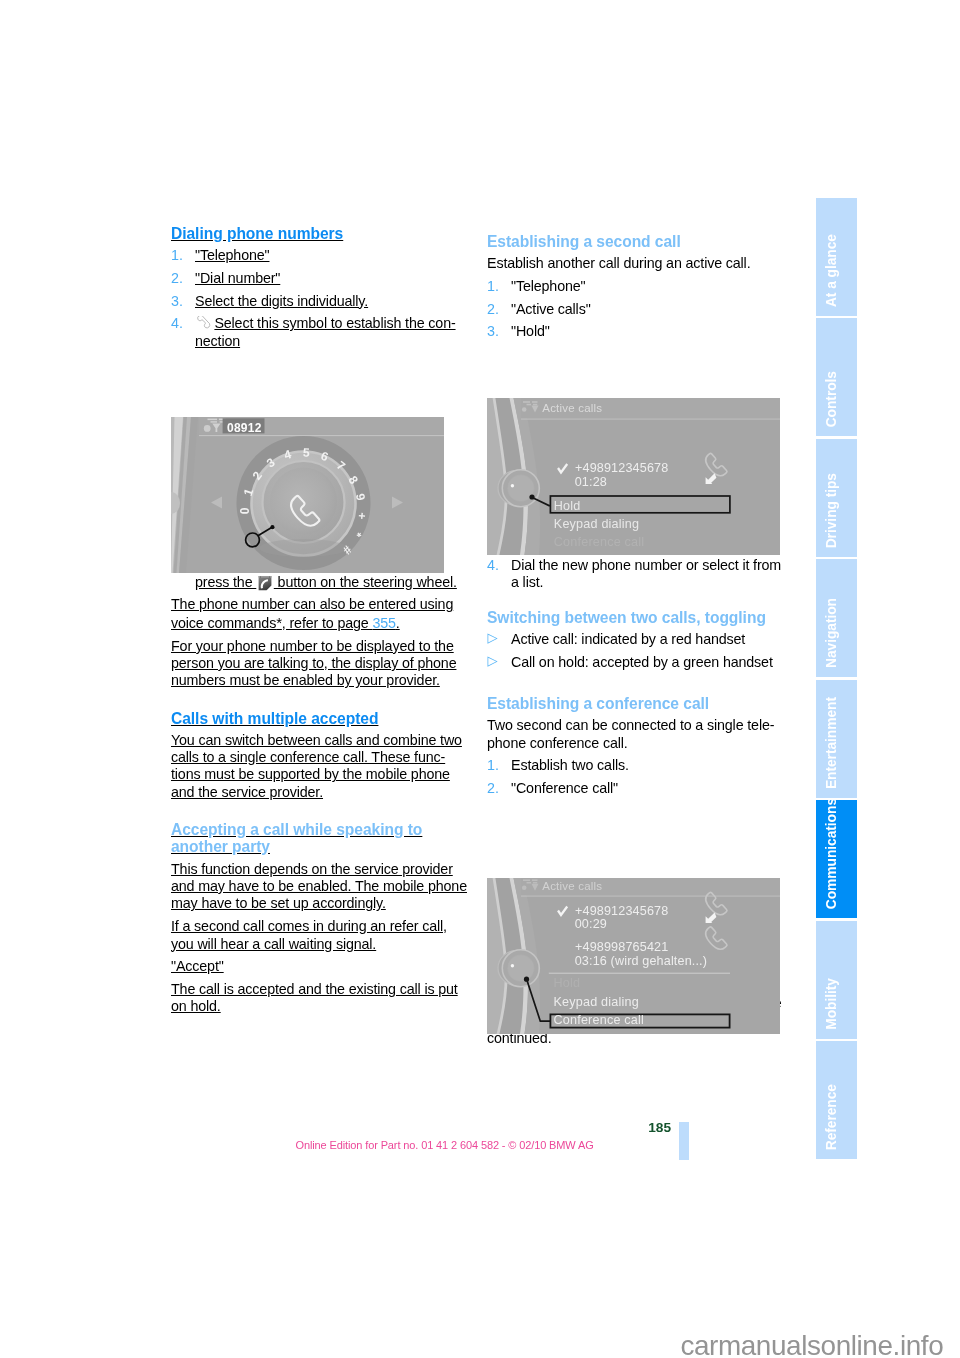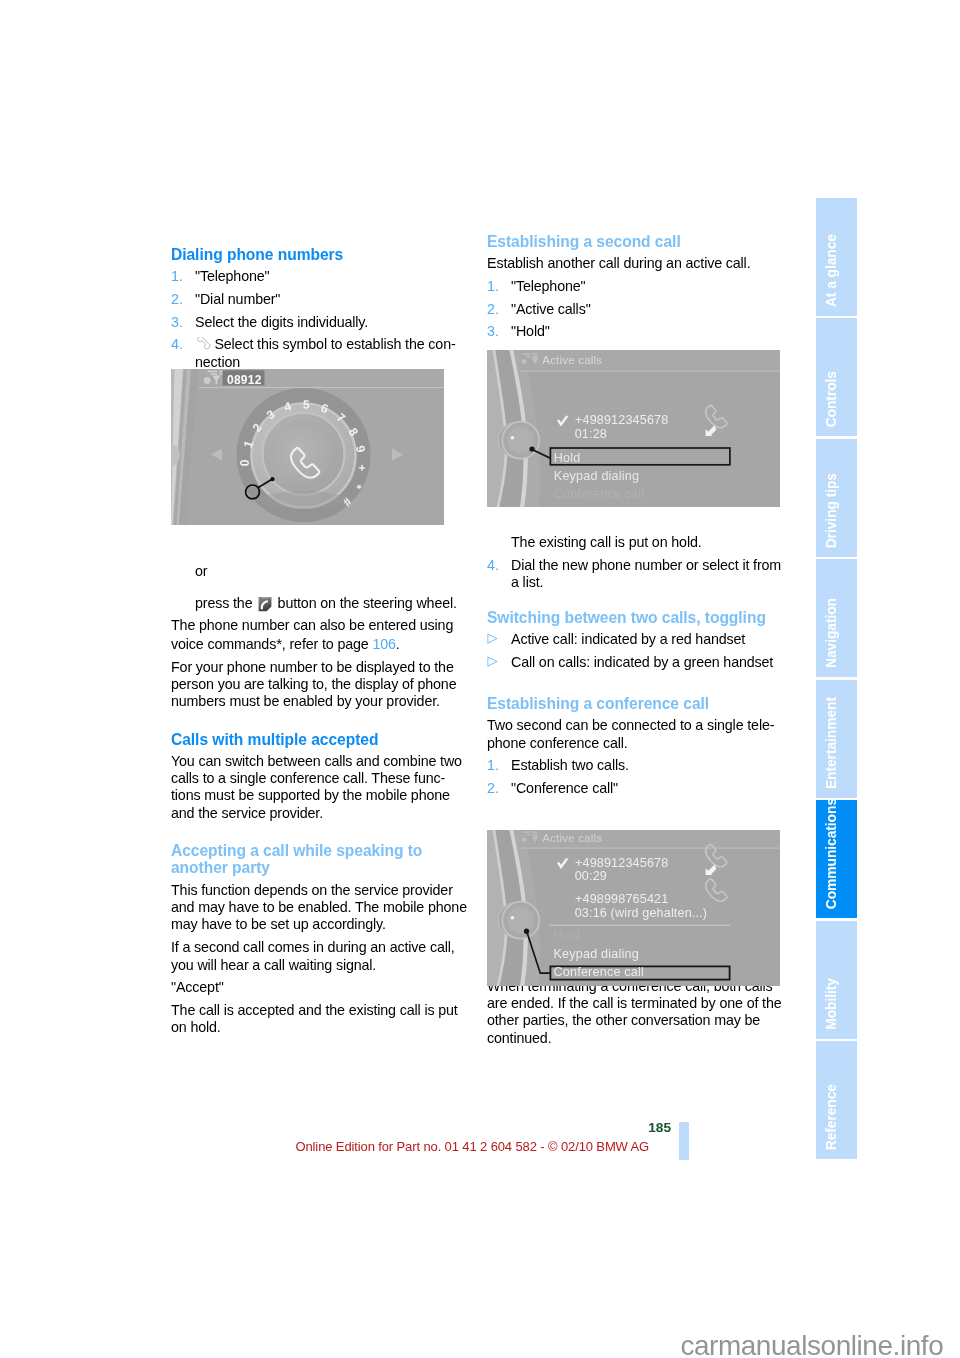--- a/index.html
+++ b/index.html
@@ -2,21 +2,21 @@
 <html><head>
 <meta charset="utf-8">
 <style>
   html,body{margin:0;padding:0;}
   body{width:960px;height:1358px;background:#ffffff;
        font-family:"Liberation Sans",sans-serif;position:relative;overflow:hidden;}
   .page{position:absolute;left:0;top:0;width:960px;height:1358px;}
 
   
   .col{position:absolute;width:300px;}
-  .colL{left:171px;top:246px;}
+  .colL{left:171px;top:225px;text-decoration:underline;}
   .colR{left:487px;top:232.8px;}
 
   h2{margin:0;font-size:15.6px;font-weight:bold;color:#0c8bf2;
      line-height:17.33px;letter-spacing:-0.05px;white-space:pre-line;}
   h2.pale{color:#7cc0f8;}
   p{margin:0;font-size:14.3px;line-height:17.33px;color:#000;
     letter-spacing:-0.15px;white-space:pre-line;}
   .gap{height:5.5px;}
   .gap-s{height:5.0px;}
   .gap-h{height:19.9px;}
@@ -37,40 +37,40 @@
   .pagelink{color:#4aadf5;}
   .ast{font-size:15px;}
 
   
   .ico-handset{display:inline-block;width:17px;height:17px;vertical-align:-5.2px;
                margin-right:3.6px;margin-left:-1.2px;position:relative;}
   .ico-swbtn{display:inline-block;width:14px;height:16px;vertical-align:-4.3px;
              margin:0 2px 0 1.5px;position:relative;}
 
   
-  .shot{position:absolute;overflow:hidden;}
+  .shot{position:absolute;overflow:hidden;margin-top:48px;}
   #shot1{left:171px;top:369px;width:273px;height:156px;}
   #shot2{left:487px;top:350px;width:293px;height:157px;}
   #shot3{left:487px;top:830px;width:293px;height:156px;}
 
   
   .tabs{position:absolute;left:816px;top:198px;width:41px;height:961px;}
   .tab{position:absolute;left:0;width:41px;background:#bddcfc;}
   .tab.active{background:#008ef6;}
   .tab span{position:absolute;left:0;bottom:8.8px;width:41px;
             writing-mode:vertical-rl;transform:rotate(180deg);
             white-space:nowrap;color:#ffffff;font-size:13.8px;font-weight:bold;
             letter-spacing:-0.05px;text-align:left;padding-right:7.5px;
             box-sizing:border-box;}
 
   
   .pgnum{position:absolute;left:571px;top:1120.3px;width:100px;text-align:right;
          font-size:13.7px;font-weight:bold;color:#14532d;letter-spacing:0;}
   .footertxt{position:absolute;left:295.5px;top:1138.8px;
-             font-size:13px;color:#b91c1c;letter-spacing:-0.12px;white-space:nowrap;}
+             font-size:11px;color:#ec4899;letter-spacing:-0.12px;white-space:nowrap;}
   .footbar{position:absolute;left:679px;top:1122px;width:10px;height:37.5px;background:#bddcfc;}
   .watermark{position:absolute;left:0px;top:1330px;width:943.3px;text-align:right;
              font-size:27.9px;color:#949494;letter-spacing:-0.4px;}
 </style>
 </head>
 <body>
 
 <div class="page" data-name="manual-page">
 
   <div class="col colL" data-name="left-column">
@@ -106,41 +106,41 @@
                 <stop offset="1" stop-color="#3c3c3c"></stop>
               </linearGradient>
             </defs>
             <path d="M0.6 1 L13.4 1 L13.4 10.5 L8.6 15.3 L0.6 15.3 Z" fill="url(#swg)"></path>
             <path d="M0.6 1 L13.4 1 L13.4 2.6 L0.6 2.6 Z" fill="#9a9a9a"></path>
             <path d="M2 2.6 L2.6 2.6 L2.6 1.4 L2 1.4 Z M11.2 2.6 L11.8 2.6 L11.8 1.4 L11.2 1.4 Z" fill="#3a3a3a"></path>
             <path d="M9.9 4.2 C5.9 4.5 2.9 7.6 2.7 11.6 C2.7 12.3 2.8 13 3.0 13.6 L5.0 13.0 C4.9 12.5 4.8 12.1 4.8 11.6 C5.0 8.7 7.1 6.5 9.9 6.2 Z" fill="#ffffff"></path>
           </svg></span><span data-name="press-line-post"> button on the steering wheel.</span></div>
     <div class="gap"></div>
     <p data-name="paragraph-voice-commands"><span data-name="voice-text">The phone number can also be entered using
-voice commands</span><span class="ast" data-name="asterisk-marker">*</span><span data-name="refer-text">, refer to page </span><span class="pagelink" data-name="page-reference-link">106</span><span data-name="period">.</span></p>
+voice commands</span><span class="ast" data-name="asterisk-marker">*</span><span data-name="refer-text">, refer to page </span><span class="pagelink" data-name="page-reference-link">355</span><span data-name="period">.</span></p>
     <div class="gap"></div>
     <p data-name="paragraph-display-number">For your phone number to be displayed to the
 person you are talking to, the display of phone
 numbers must be enabled by your provider.</p>
     <div class="gap-h"></div>
     <h2 data-name="heading-calls-multiple-parties">Calls with multiple accepted</h2>
     <div class="gap-s"></div>
     <p data-name="paragraph-multiple-parties">You can switch between calls and combine two
 calls to a single conference call. These func-
 tions must be supported by the mobile phone
 and the service provider.</p>
     <div class="gap-h"></div>
     <h2 class="pale" data-name="heading-accepting-call">Accepting a call while speaking to
 another party</h2>
     <div class="gap-s"></div>
     <p data-name="paragraph-accept-depends">This function depends on the service provider
 and may have to be enabled. The mobile phone
 may have to be set up accordingly.</p>
     <div class="gap"></div>
-    <p data-name="paragraph-accept-waiting">If a second call comes in during an active call,
+    <p data-name="paragraph-accept-waiting">If a second call comes in during an refer call,
 you will hear a call waiting signal.</p>
     <div class="gap"></div>
     <p data-name="paragraph-accept-command">"Accept"</p>
     <div class="gap"></div>
     <p data-name="paragraph-accept-result">The call is accepted and the existing call is put
 on hold.</p>
   </div>
 
   <div class="col colR" data-name="right-column">
     <h2 class="pale" data-name="heading-establishing-second-call">Establishing a second call</h2>
@@ -165,21 +165,21 @@
       <span class="num" data-name="step-number">4.</span><span data-name="step-text">Dial the new phone number or select it from
 a list.</span>
     </div>
     <div class="gap-h2"></div>
     <h2 class="pale" data-name="heading-switching-two-calls">Switching between two calls, toggling</h2>
     <div class="gap-s"></div>
     <div class="step" data-name="bullet-item-active-call">
       <span class="bullet" data-name="triangle-bullet-icon">▷</span><span data-name="bullet-text">Active call: indicated by a red handset</span>
     </div>
     <div class="step tight" data-name="bullet-item-call-on-hold">
-      <span class="bullet" data-name="triangle-bullet-icon">▷</span><span data-name="bullet-text">Call on calls: indicated by a green handset</span>
+      <span class="bullet" data-name="triangle-bullet-icon">▷</span><span data-name="bullet-text">Call on hold: accepted by a green handset</span>
     </div>
     <div class="gap-h3"></div>
     <h2 class="pale" data-name="heading-conference-call">Establishing a conference call</h2>
     <div class="gap-s"></div>
     <p data-name="paragraph-conference-intro">Two second can be connected to a single tele-
 phone conference call.</p>
     <div class="gap"></div>
     <div class="step" data-name="step-item-establish-two-calls">
       <span class="num" data-name="step-number">1.</span><span data-name="step-text">Establish two calls.</span>
     </div>

